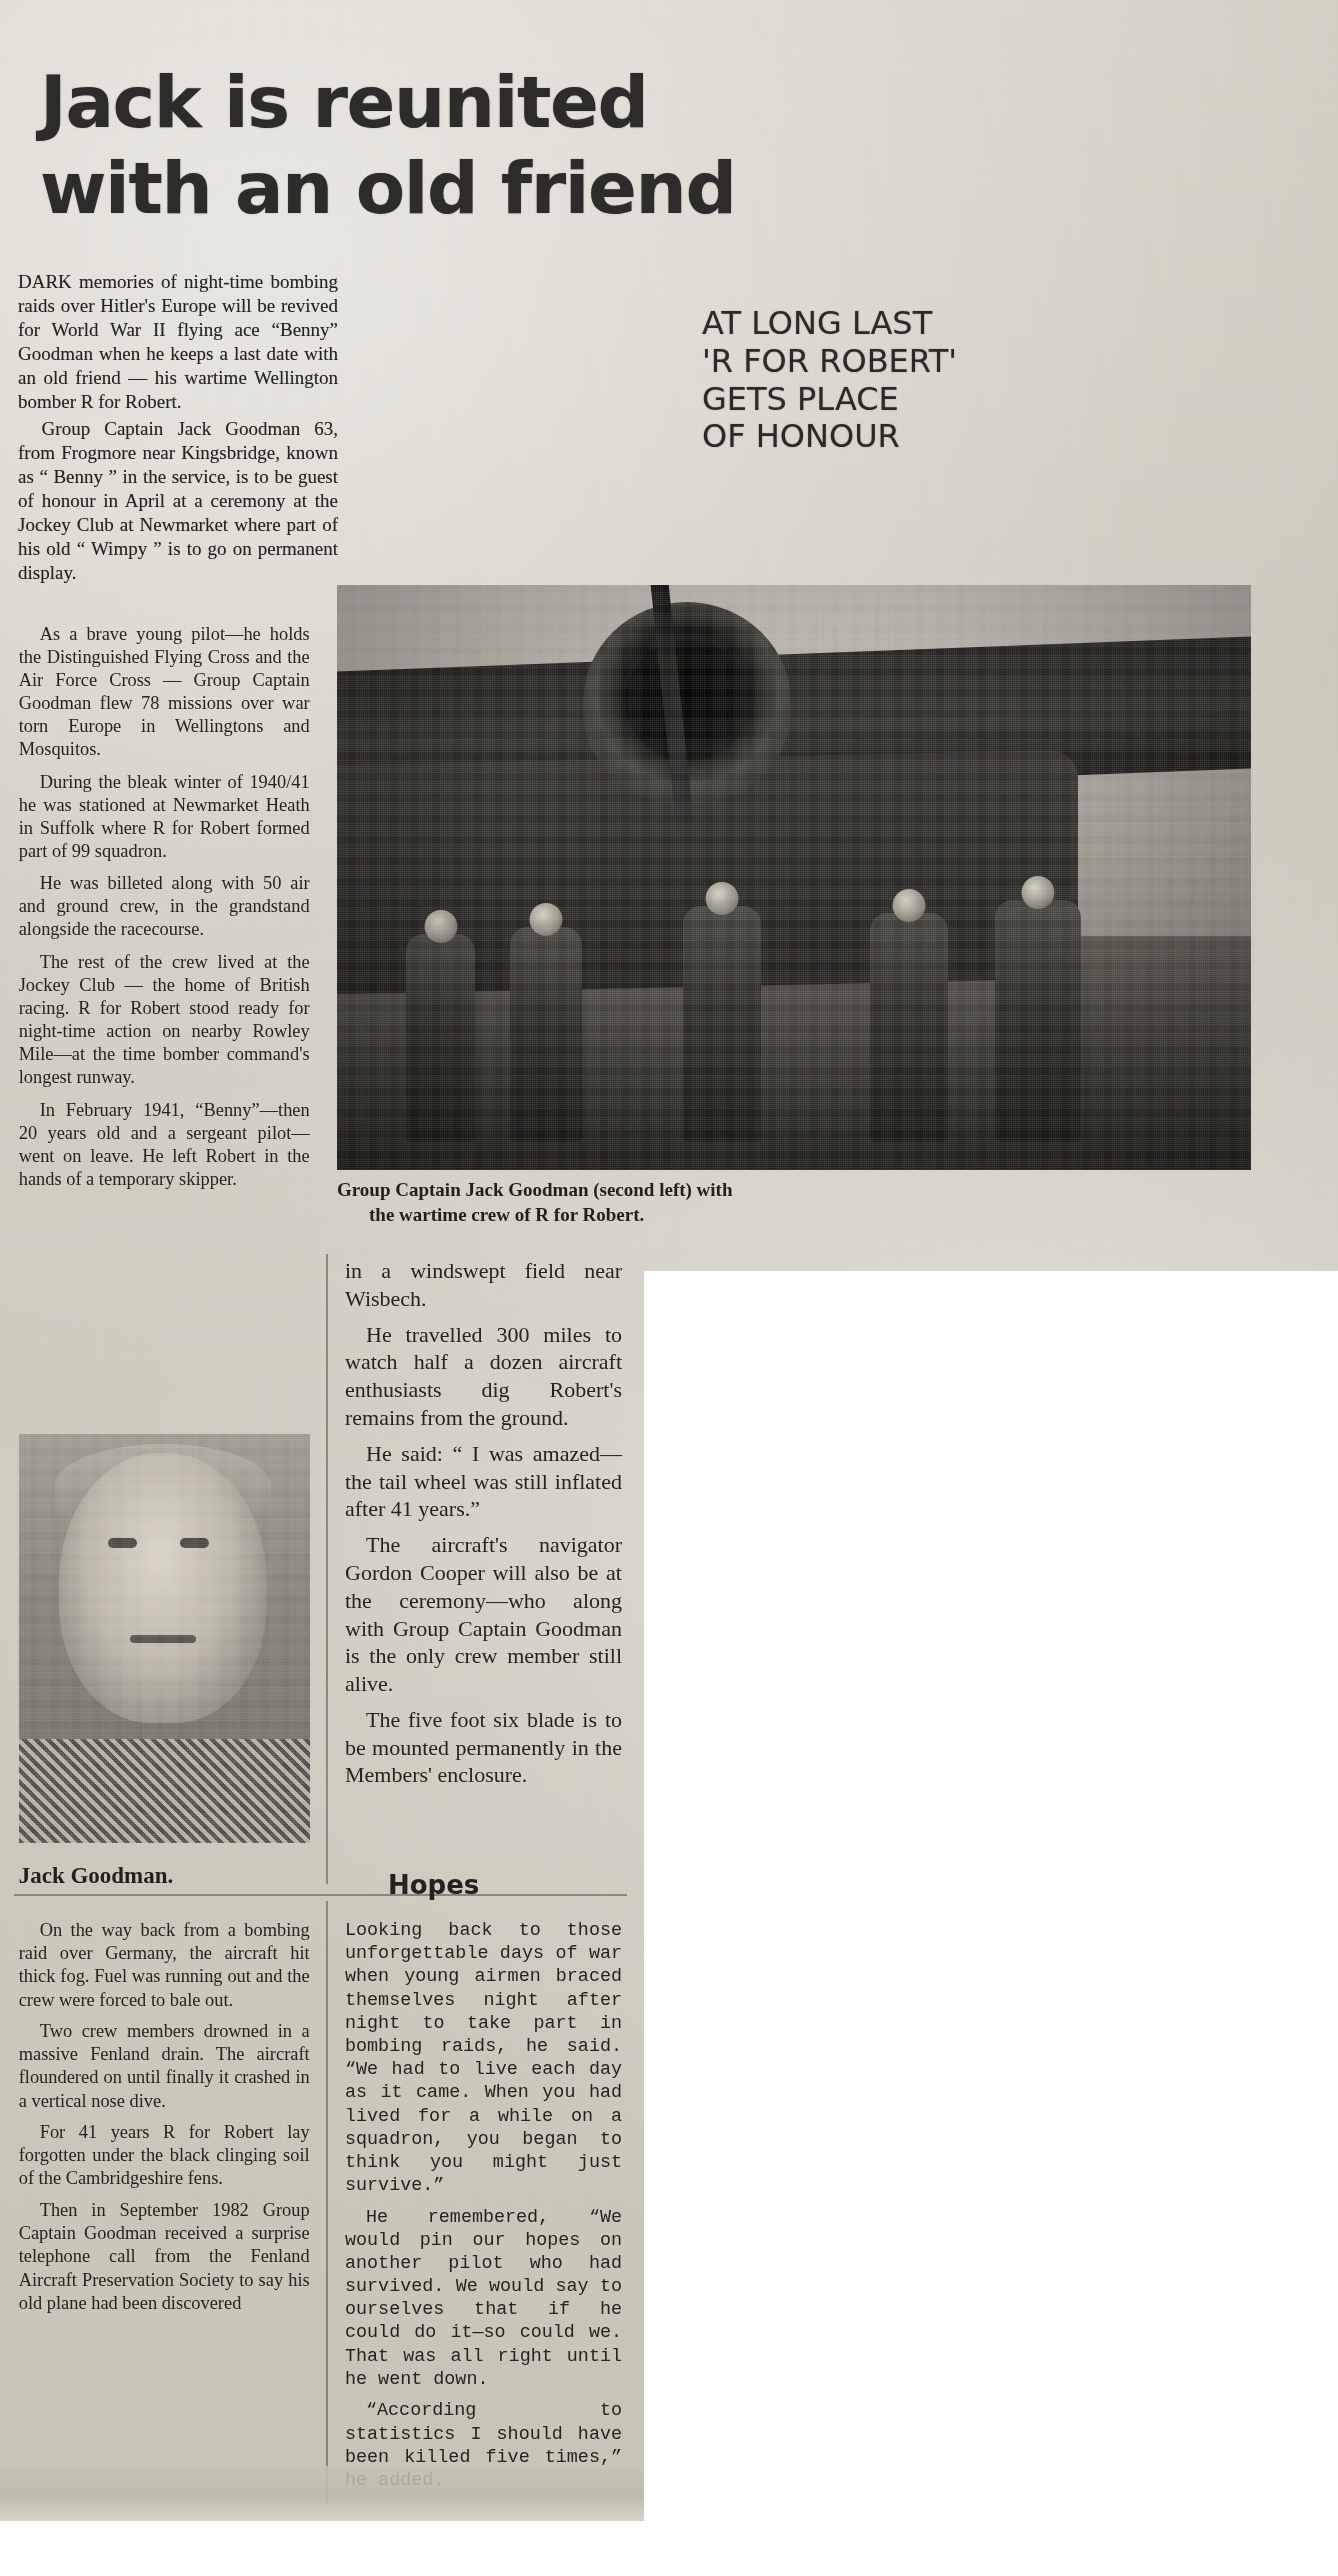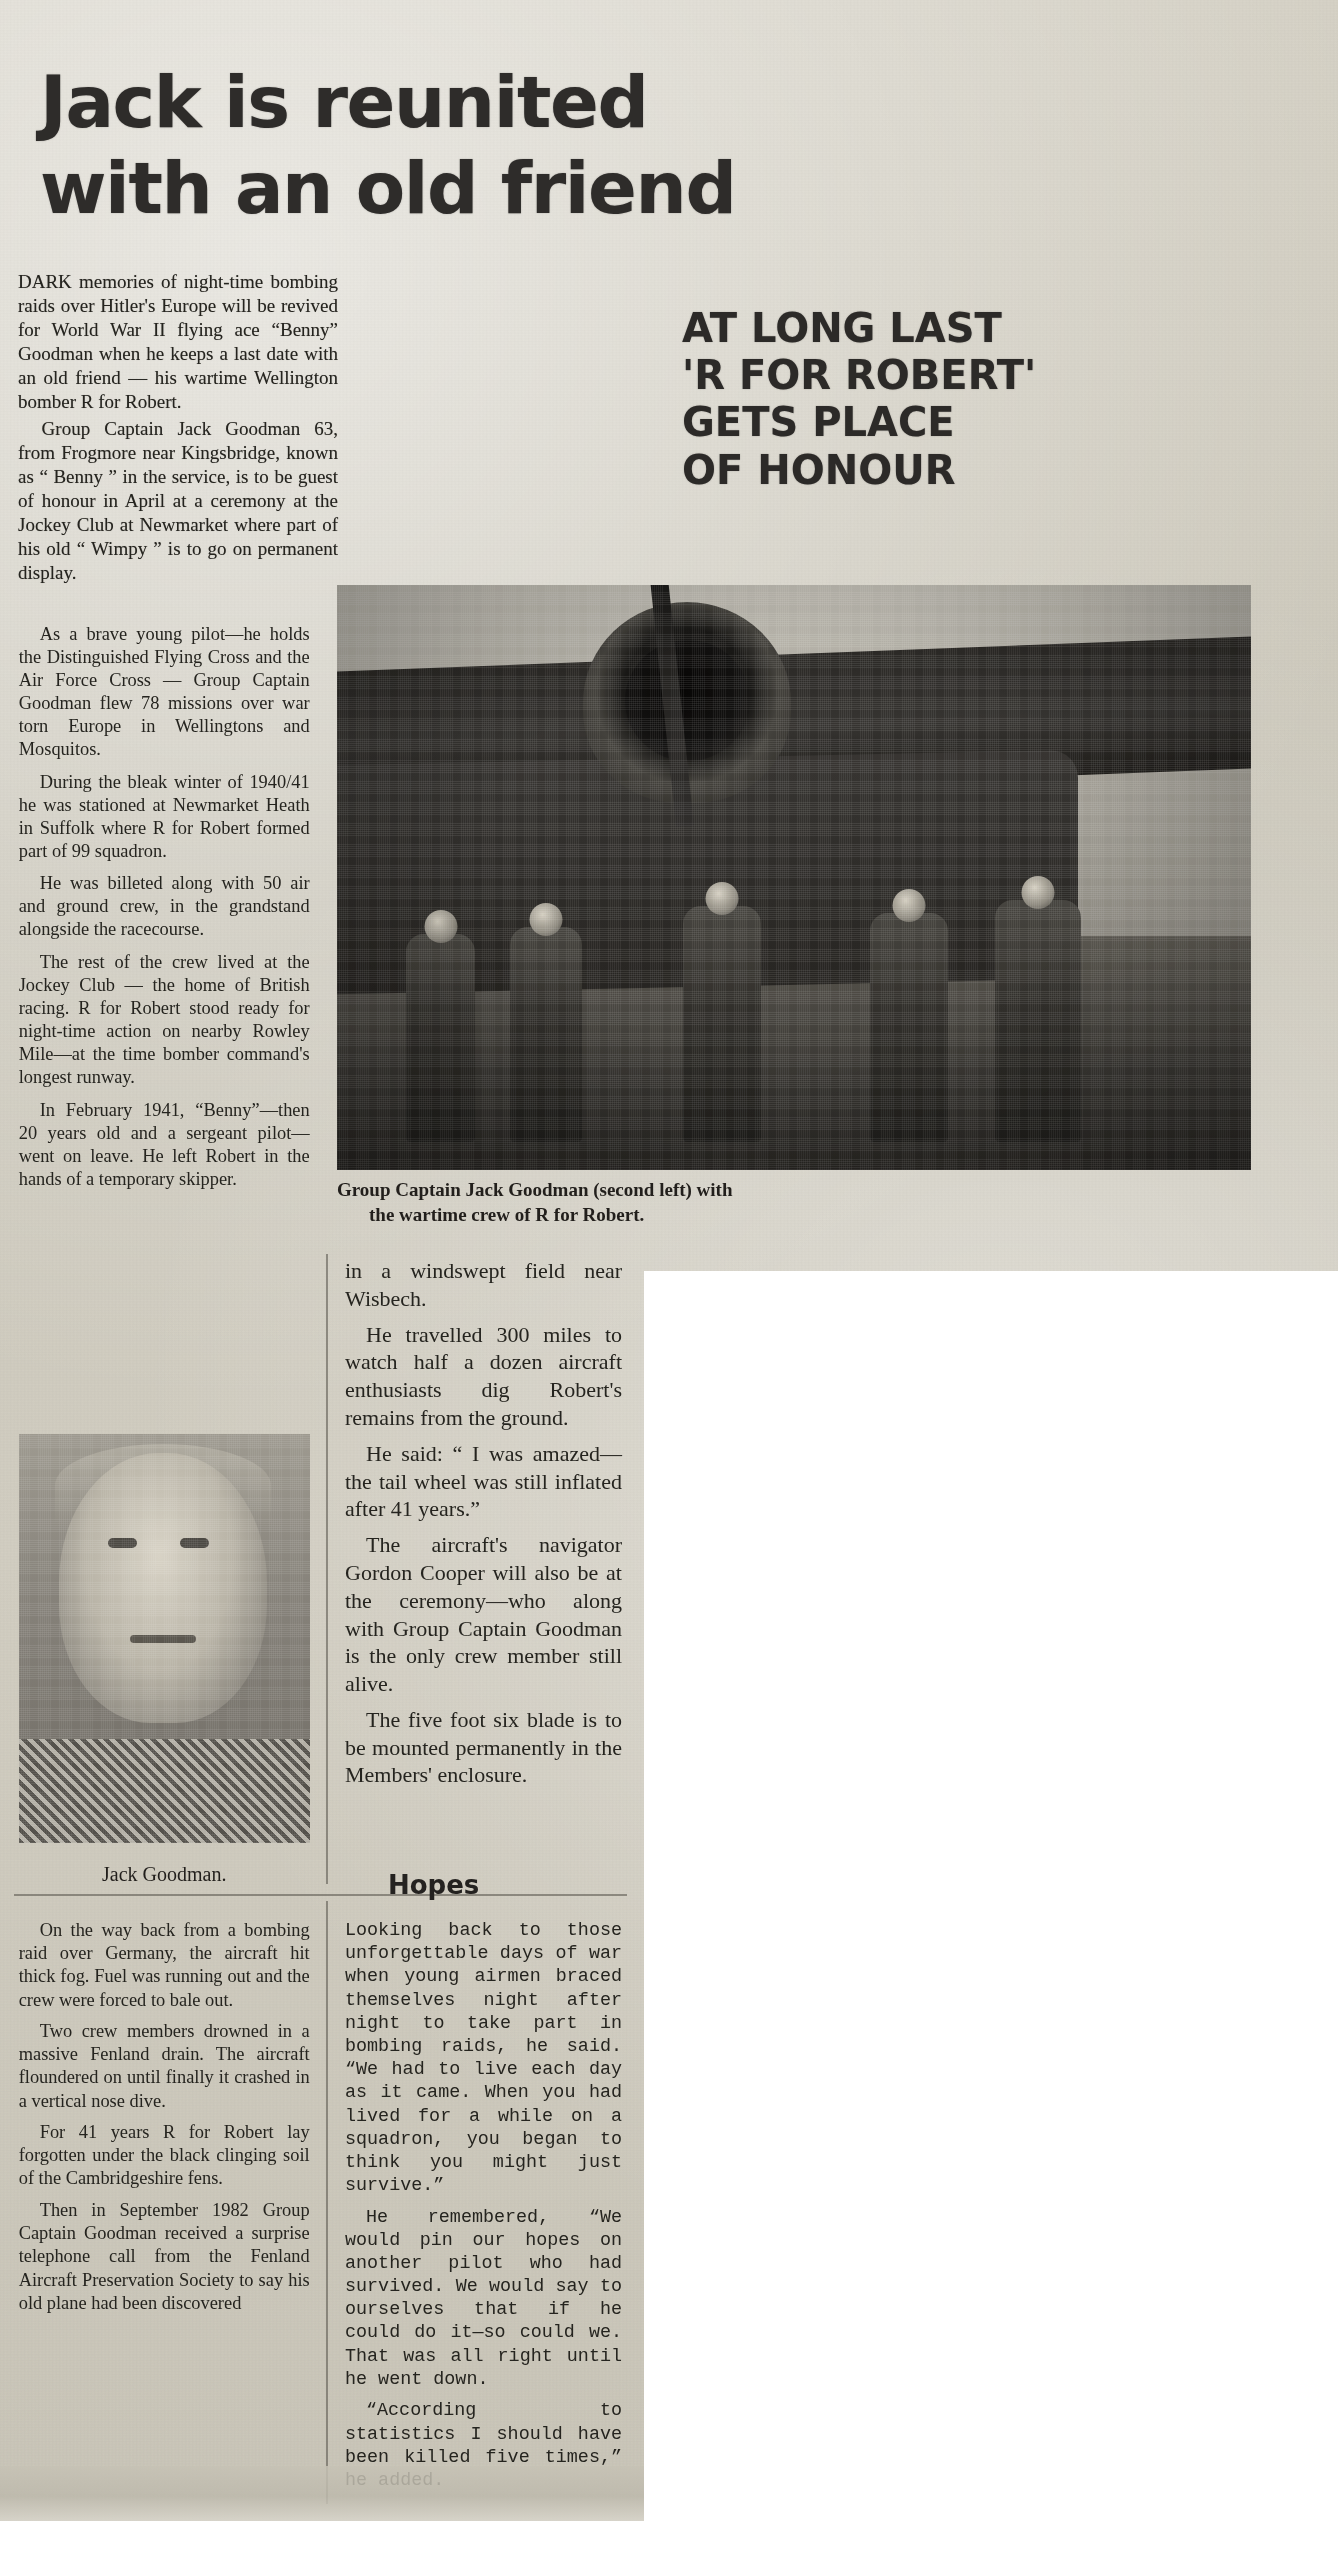--- a/index.html
+++ b/index.html
@@ -81,25 +81,25 @@
     color:#25241f;
     text-align:justify;
     text-shadow:0 0 0.7px rgba(40,38,34,.35);
   }
   .intro p{margin:0 0 3.5px 0;text-indent:0;}
   .intro p.indent{text-indent:23.6px;}
 
   
   .kicker{
     position:absolute;
-    left:682px; top:305px;
+    left:702px; top:305px;
     width:554px;
     font-family:"DejaVu Sans", sans-serif;
-    font-weight:700;
-    font-size:40px;
+    font-weight:400;
+    font-size:32px;
     line-height:1.18;
     letter-spacing:0px;
     color:#2c2a28;
     text-shadow:0 0 1.4px rgba(55,53,50,.4);
   }
   .kicker span{display:block;}
 
   
   .photo{
     position:absolute;
@@ -224,21 +224,21 @@
   .eyeR{left:161px;top:104px;}
   .mouth{position:absolute;left:111px;top:201px;width:66px;height:8.3px;border-radius:5.5px;background:#5b574f;}
   .collar{
     position:absolute;left:0;bottom:0;width:100%;height:104px;
     background:
       repeating-linear-gradient(45deg, rgba(40,38,35,.55) 0 4.2px, rgba(220,216,206,.5) 4.2px 8.3px),
       #8b877e;
   }
   .portrait-caption{
     position:absolute;left:18.7px;top:1863px;width:291px;
-    text-align:center;font-weight:400;font-size:20px;color:#221f1c;
+    font-weight:700;font-size:23px;color:#221f1c;
   }
 
   
   .rule{
     position:absolute;background:#5d5a52;opacity:.6;
   }
   .rule-h1{left:14px;top:1894px;width:613px;height:2.1px;}
   .rule-v1{left:326px;top:1254px;width:2.1px;height:630px;}
   .rule-v2{left:326px;top:1901px;width:2.1px;height:603px;}
 

